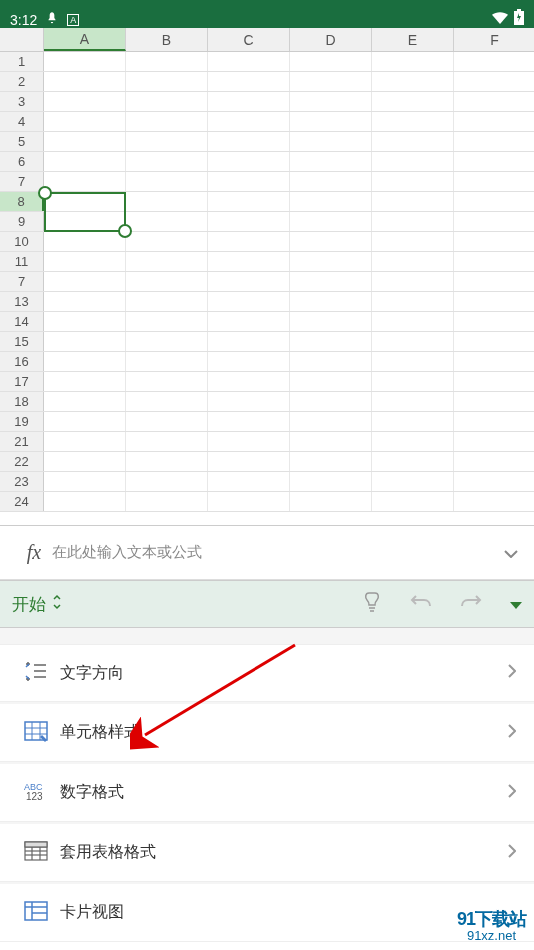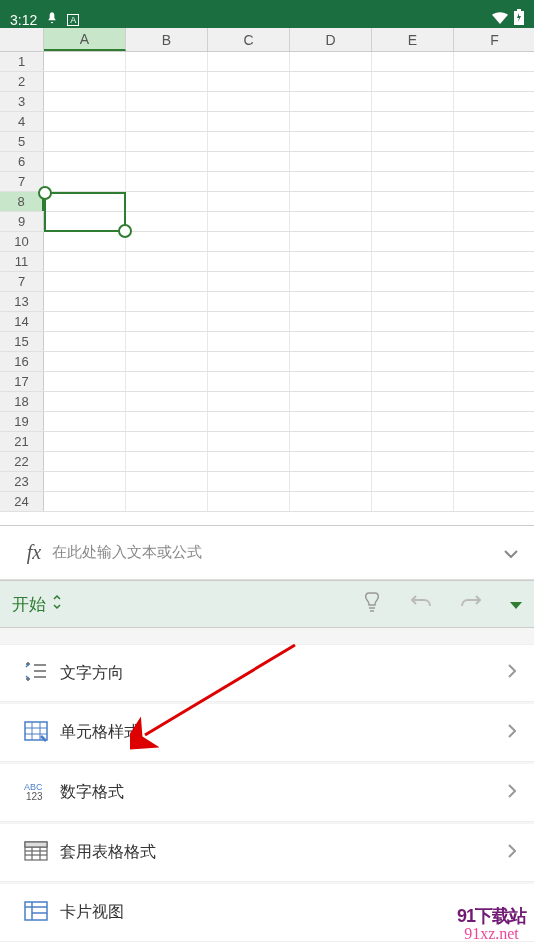--- a/index.html
+++ b/index.html
@@ -38,23 +38,23 @@
     .menu { background: #f5f5f5; padding-top: 16px; }
     .menu-item { display: flex; align-items: center; height: 58px; padding: 0 18px 0 20px; background: #fff; border-bottom: 1px solid #eee; margin-bottom: 2px; }
     .menu-item:first-child { border-top: 1px solid #eee; }
     .menu-icon { width: 32px; height: 24px; display: flex; align-items: flex-start; justify-content: center; margin-right: 8px; }
     .menu-label { flex: 1; font-size: 16px; color: #333; }
     .menu-chevron { color: #888; }
     
     .arrow { position: absolute; left: 130px; top: 640px; pointer-events: none; z-index: 100; }
     
     .watermark { position: absolute; right: 8px; bottom: 8px; text-align: center; line-height: 1; z-index: 200; }
-    .watermark .wm-top { color: #701a75; font-size: 26px; font-weight: bold; font-family: "Arial Black", sans-serif; letter-spacing: -1px; text-align: right; }
+    .watermark .wm-top { color: #0369a1; font-size: 26px; font-weight: bold; font-family: "Arial Black", sans-serif; letter-spacing: -1px; text-align: right; }
     .watermark .wm-top span { font-size: 18px; }
-    .watermark .wm-bottom { color: #ec4899; font-size: 16px; font-family: Liberation Serif, serif; }
+    .watermark .wm-bottom { color: #0369a1; font-size: 13px; font-family: Liberation Sans, sans-serif; }
   </style>
 </head>
 <body>
 
 <div class="status-bar">
   <div class="status-left">
     <span>3:12</span>
     <span>
       <svg width="14" height="14" viewBox="0 0 24 24" fill="#fff">
           <path d="M12 2C10 2 8 4 8 7v5l-2 3v1h12v-1l-2-3V7c0-3-2-5-4-5zm-2 17a2 2 0 004 0h-4z"></path>

